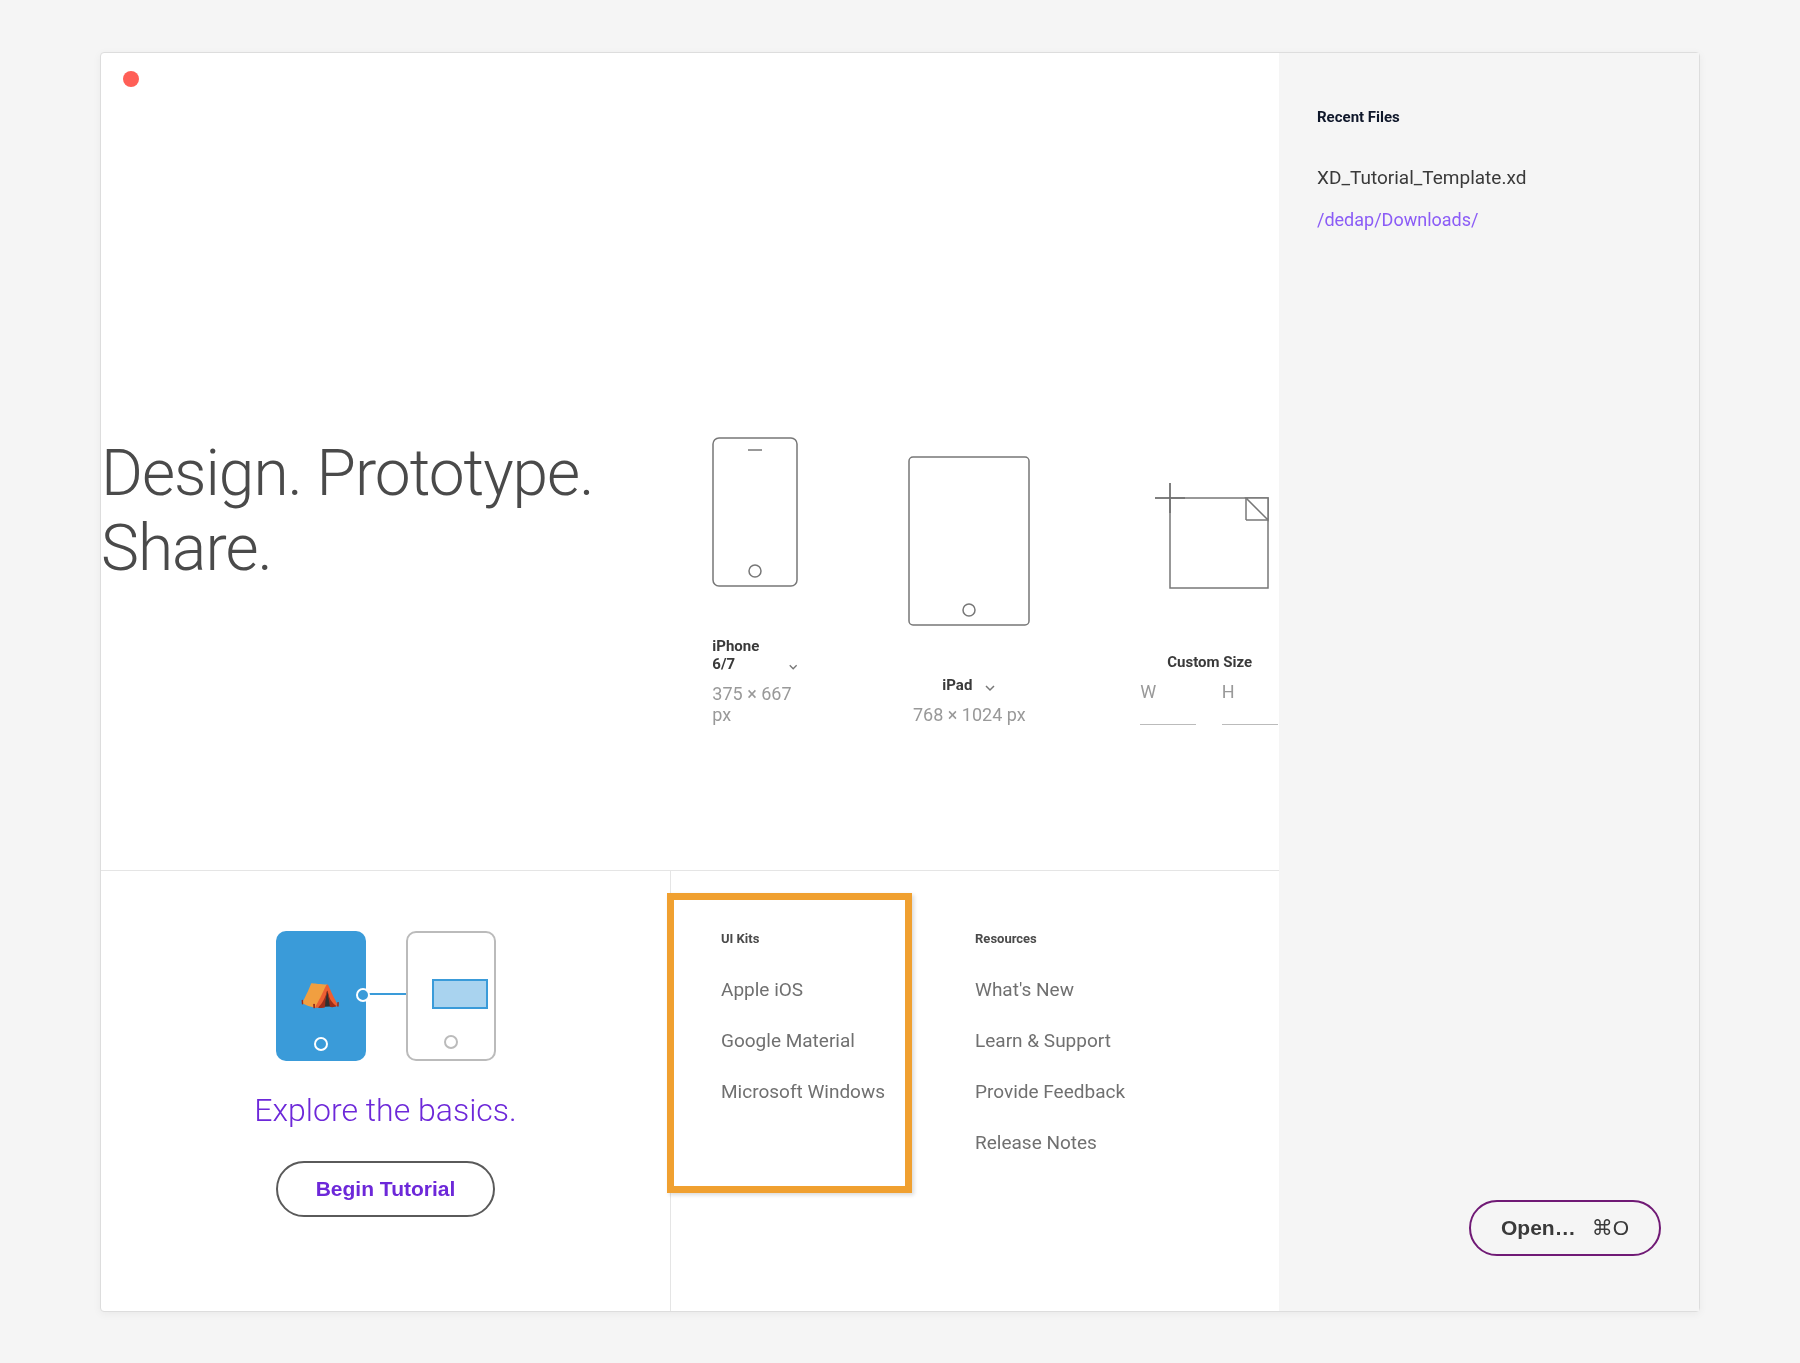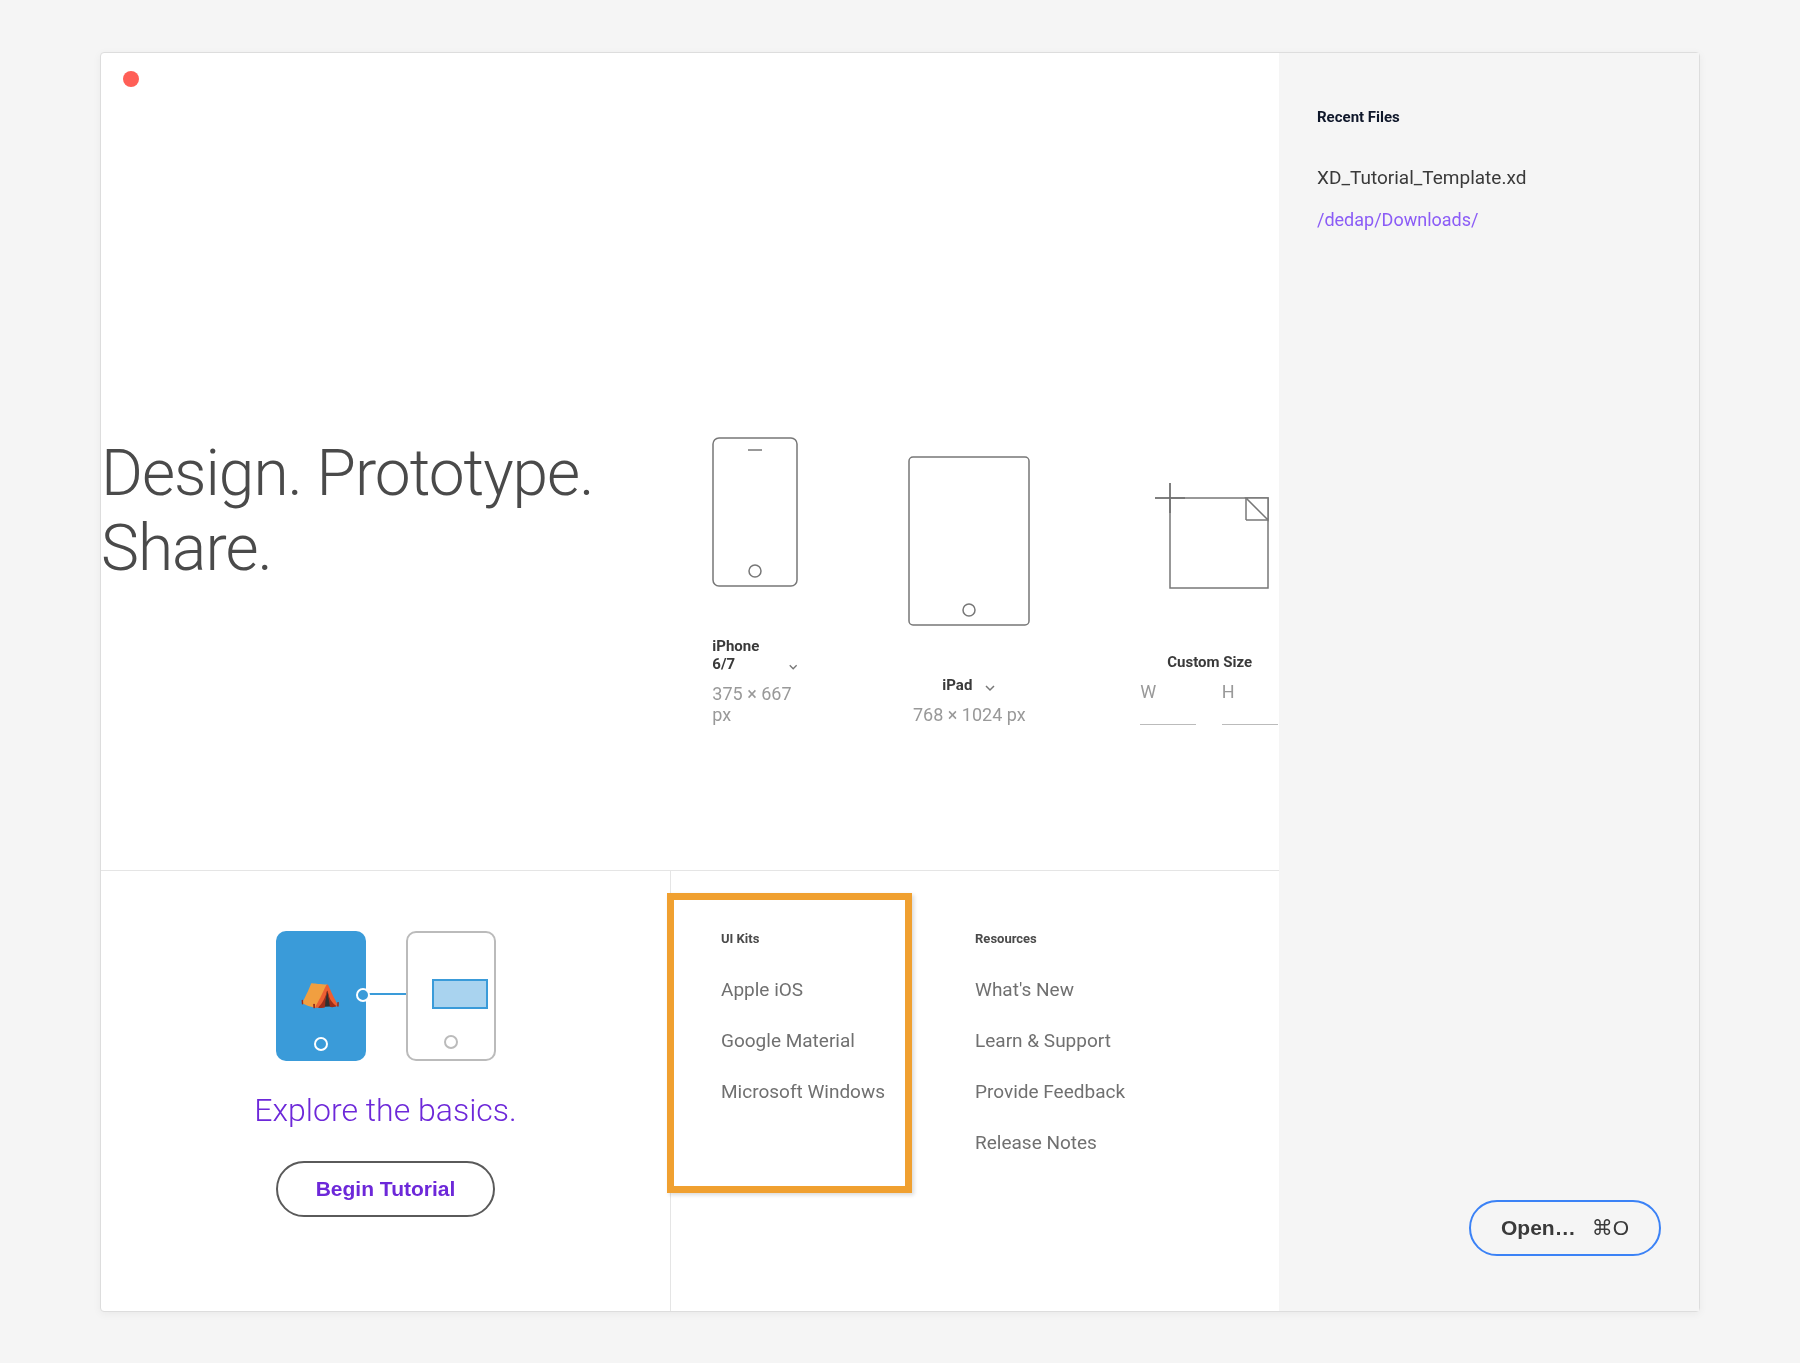--- a/index.html
+++ b/index.html
@@ -273,21 +273,21 @@
       margin-bottom: 20px;
     }
     .recent-path {
       color: #8b5cf6;
       font-size: 18px;
     }
     .sidebar-spacer {
       flex: 1;
     }
     .open-btn {
-      border: 2px solid #3b82f6;
+      border: 2px solid #701a75;
       background: transparent;
       border-radius: 28px;
       padding: 14px 30px;
       font-size: 21px;
       font-weight: 700;
       color: #3a3a3a;
       cursor: pointer;
       align-self: flex-end;
       display: flex;
       align-items: center;

